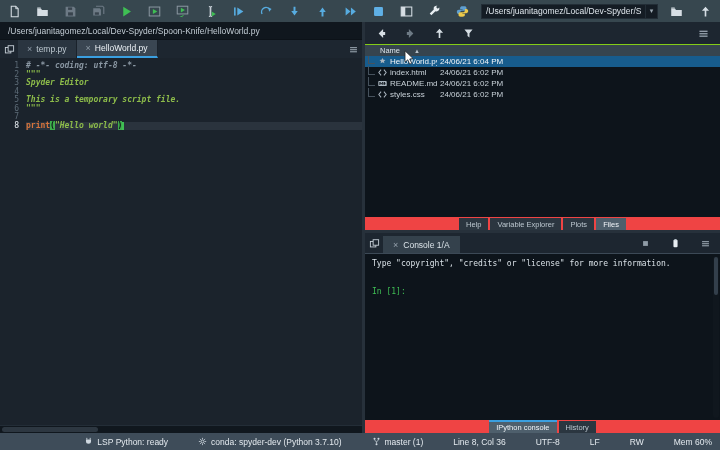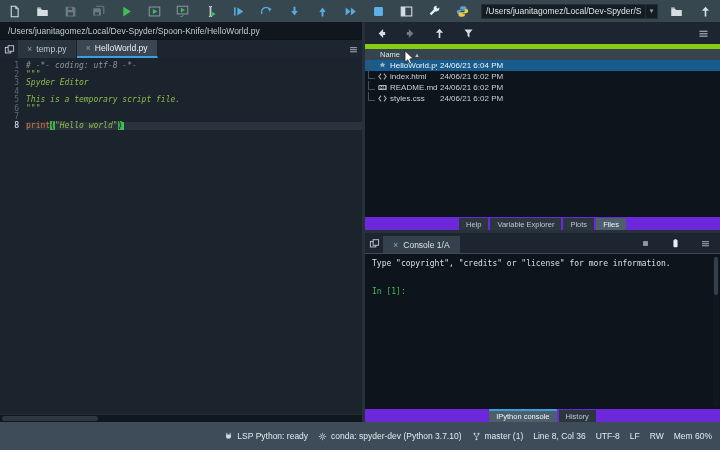--- a/index.html
+++ b/index.html
@@ -28,71 +28,71 @@
   .tab-aux { width:18px; display:flex; align-items:center; justify-content:center; background:transparent; border:none; }
   .tab-aux svg { width:11px; height:11px; }
   .ed-tabs { display:flex; align-items:stretch; }
   .ed-tab { display:flex; align-items:center; gap:4px; padding:0 9px; font-size:8.5px; color:#bcc7cf; background:#2a3540; border-right:1px solid #1a222b; cursor:default; }
   .ed-tab .x { color:#8c99a4; font-size:9px; line-height:1; }
   .ed-tab.active { background:#3a4652; color:#eef3f7; border-bottom:2px solid #3a9fe0; }
   .ed-tab-spacer { flex:1; }
   .editor { flex:1; overflow:hidden; font-family:"DejaVu Sans Mono", monospace; font-size:8px; line-height:8.5px; padding-top:4px; position:relative; background:#1b232c; }
   .line { display:flex; height:8.5px; }
   .ln { width:26px; flex:0 0 auto; text-align:right; padding-right:7px; color:#5d6b77; }
-  .lc { flex:1; white-space:pre; color:#d7dee4; }
+  .lc { flex:1; white-space:pre; color:#d7dee4;font-weight:bold; }
   .line.current .lc { background:#2a333d; }
   .line.current .ln { color:#e9eff4; }
   .tok-comment { color:#8a97a3; font-style:italic; }
   .tok-string  { color:#8dbc4a; font-style:italic; }
   .tok-builtin { color:#d8743c;margin-top:35px; }
   .tok-brace-match { background:#3fae4d; color:#0a1116; }
   .caret-block { display:inline-block; width:2px; height:8px; background:#3fbf54; vertical-align:text-bottom; }
   .hscroll { height:8px; background:#10171e; border-top:1px solid #232d37; position:relative; flex:0 0 auto; }
   .hscroll .handle { position:absolute; left:2px; top:1px; width:96px; height:5px; background:#2d3publisher741; background:#2d3741; border-radius:3px; }
 
   
   .files-pane { height:208px; flex:0 0 auto; display:flex; flex-direction:column; background:#0d141b; }
   .files-toolbar { height:22px; background:#1d2630; display:flex; align-items:center; gap:12px; padding:0 8px; flex:0 0 auto; }
   .files-toolbar .spacer { flex:1; }
-  .files-table { flex:1; display:flex; flex-direction:column; border-top:5px solid #84cc16; min-height:0; }
+  .files-table { flex:1; display:flex; flex-direction:column; border-top:1px solid #84cc16; min-height:0; }
   .files-header { height:11px; background:#36444e; display:flex; font-size:7.5px; color:#dbe2e8; align-items:center; flex:0 0 auto; }
   .fh-name { width:72px; flex:0 0 auto; display:flex; align-items:center; padding-left:15px; }
   .fh-sort { margin-left:14px; font-size:6px; color:#b7c2cb; }
   .fh-date { flex:1; padding-left:3px; }
   .files-rows { flex:1; overflow:hidden; }
   .frow { height:11px; display:flex; align-items:center; font-size:8px; color:#c9d2d9; cursor:default; }
   .frow.selected { background:#175c8d; color:#f2f6f9; }
   .tree-elbow { width:7px; height:9px; margin-left:3px; border-left:1px solid #46525d; border-bottom:1px solid #46525d; margin-bottom:4px; flex:0 0 auto; }
   .ficon { width:10px; height:10px; margin:0 3px 0 2px; flex:0 0 auto; display:flex; align-items:center; justify-content:center; }
   .ficon svg { width:9px; height:9px; }
   .fname { width:47px; flex:0 0 auto; white-space:nowrap; overflow:hidden; }
   .fdate { flex:1; padding-left:3px; white-space:nowrap; }
 
   
-  .pane-tabs { height:13px; background:#6d28d9; display:flex; justify-content:center; align-items:flex-end; gap:2px; flex:0 0 auto; }
+  .pane-tabs { height:13px; background:#ef4444; display:flex; justify-content:center; align-items:flex-end; gap:2px; flex:0 0 auto; }
   .ptab { height:12px; padding:0 7px; display:flex; align-items:center; font-size:7.5px; color:#bcc7cf; background:#2b3640; cursor:default; }
   .ptab.active { background:#4e5f6c; color:#f0f4f8; }
   .ptab.active.blue-top { border-top:2px solid #3a9fe0; height:13px; }
 
   
   .hsplit { height:3px; background:#27313b; flex:0 0 auto; }
   .console-pane { flex:1; display:flex; flex-direction:column; min-height:0; background:#0d141b; }
   .console-tabbar { height:20px; background:#1d2630; display:flex; align-items:stretch; padding-right:6px; flex:0 0 auto; }
   .console-tab { display:flex; align-items:center; gap:5px; margin-top:3px; padding:0 10px; background:#34414c; color:#dbe3e9; font-size:8.5px; }
   .console-tab .x { color:#96a2ad; font-size:9px; }
   .console-aux { display:flex; align-items:center; gap:13px; margin-left:auto; }
   .console-aux svg { width:11px; height:11px; }
   .console-body { flex:1; position:relative; font-family:"DejaVu Sans Mono", monospace; font-size:8px; line-height:9.2px; padding:5px 10px 0 7px; color:#d8e0e6; border-top:1px solid #3c4residual956; border-top:1px solid #3c4956; overflow:hidden; }
   .cline { white-space:pre; min-height:9.2px; }
   .prompt { color:#3fbf54; font-weight:normal; white-space:pre; }
   .vscroll { position:absolute; right:1px; top:2px; bottom:2px; width:6px; background:#10171e; border-radius:3px; }
   .vscroll .handle { position:absolute; top:1px; left:1px; width:4px; height:38px; background:#333f4b; border-radius:2px; }
 
   
-  .statusbar { height:28px; background:#3e4c59; display:flex; align-items:center; justify-content:flex-end; gap:10px; padding:0 8px; font-size:8.5px; color:#e4eaef; flex:0 0 auto; }
+  .statusbar { height:17px; background:#3e4c59; display:flex; align-items:center; justify-content:flex-end; gap:30px; padding:0 8px; font-size:8.5px; color:#e4eaef; flex:0 0 auto; }
   .sb-item { display:flex; align-items:center; gap:4px; white-space:nowrap; }
   .sb-item svg { width:9px; height:9px; }
 
   .mouse-cursor { position:absolute; left:404px; top:50px; width:11px; height:16px; z-index:50; pointer-events:none; }
 </style>
 </head>
 <body>
 
 <div class="app">
 

